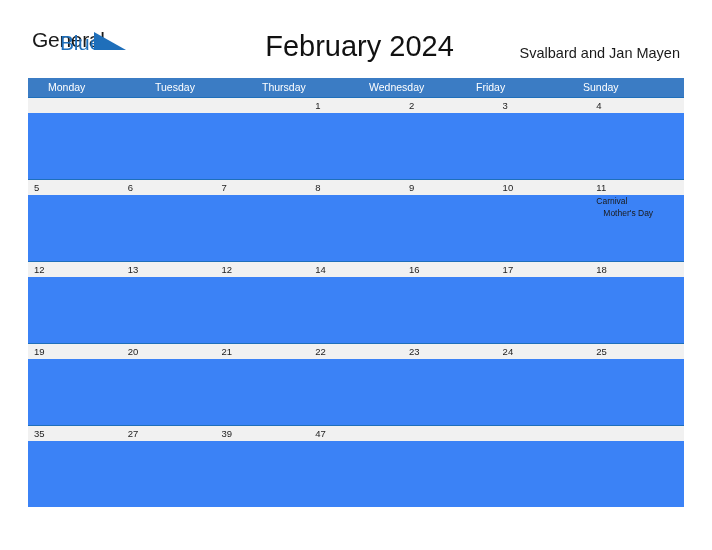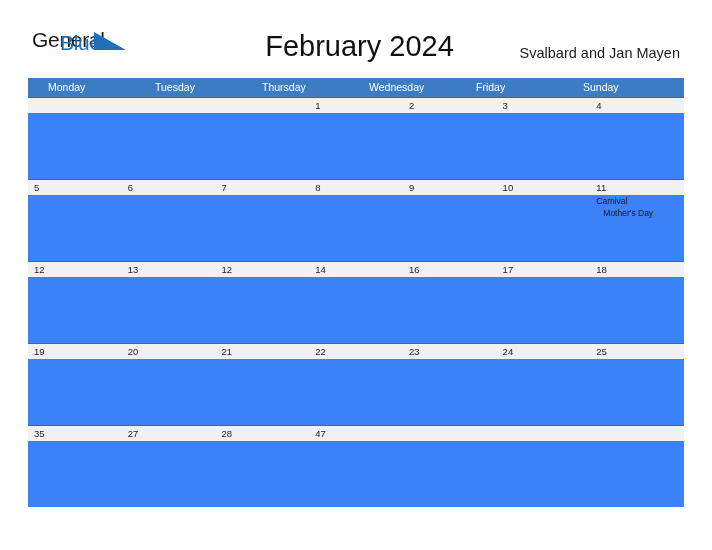--- a/index.html
+++ b/index.html
@@ -252,21 +252,21 @@
             <div class="event-cell"></div>
             <div class="event-cell"></div>
             <div class="event-cell"></div>
             <div class="event-cell"></div>
           </div>
         </div>
         <div class="week-row">
           <div class="date-band">
             <div class="date-cell">35</div>
             <div class="date-cell">27</div>
-            <div class="date-cell">28</div>
+            <div class="date-cell">39</div>
             <div class="date-cell">47</div>
             <div class="date-cell"></div>
             <div class="date-cell"></div>
             <div class="date-cell"></div>
           </div>
           <div class="events-band">
             <div class="event-cell"></div>
             <div class="event-cell"></div>
             <div class="event-cell"></div>
             <div class="event-cell"></div>

